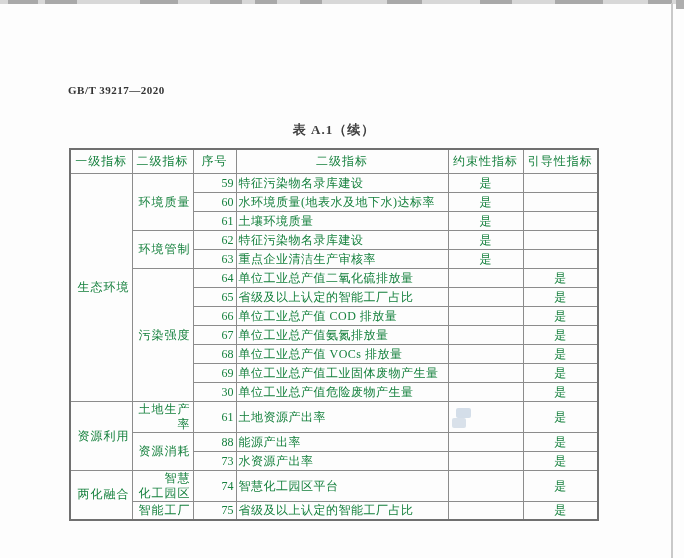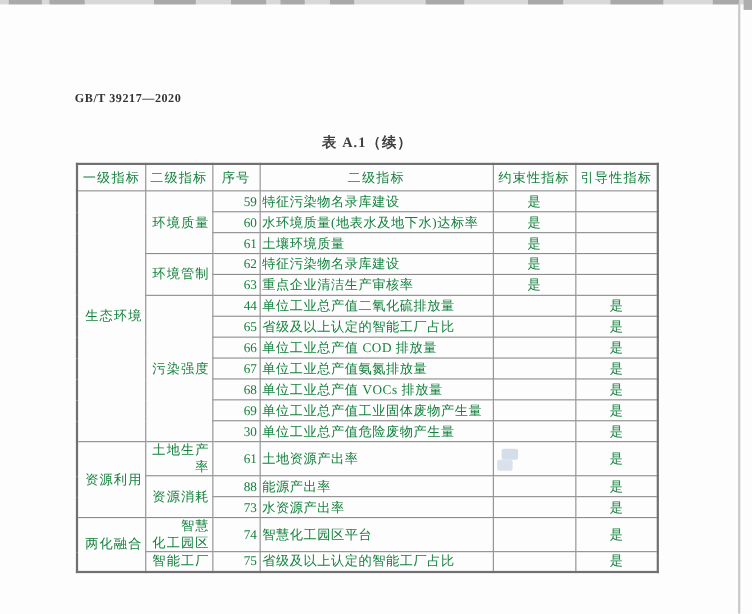--- a/index.html
+++ b/index.html
@@ -118,21 +118,21 @@
     <td class="mark"></td>
   </tr>
   <tr class="r">
     <td class="num">63</td>
     <td class="name">重点企业清洁生产审核率</td>
     <td class="mark">是</td>
     <td class="mark"></td>
   </tr>
   <tr class="r">
     <td class="l2" rowspan="7">污染强度</td>
-    <td class="num">44</td>
+    <td class="num">64</td>
     <td class="name">单位工业总产值二氧化硫排放量</td>
     <td class="mark"></td>
     <td class="mark">是</td>
   </tr>
   <tr class="r">
     <td class="num">65</td>
     <td class="name">省级及以上认定的智能工厂占比</td>
     <td class="mark"></td>
     <td class="mark">是</td>
   </tr>

